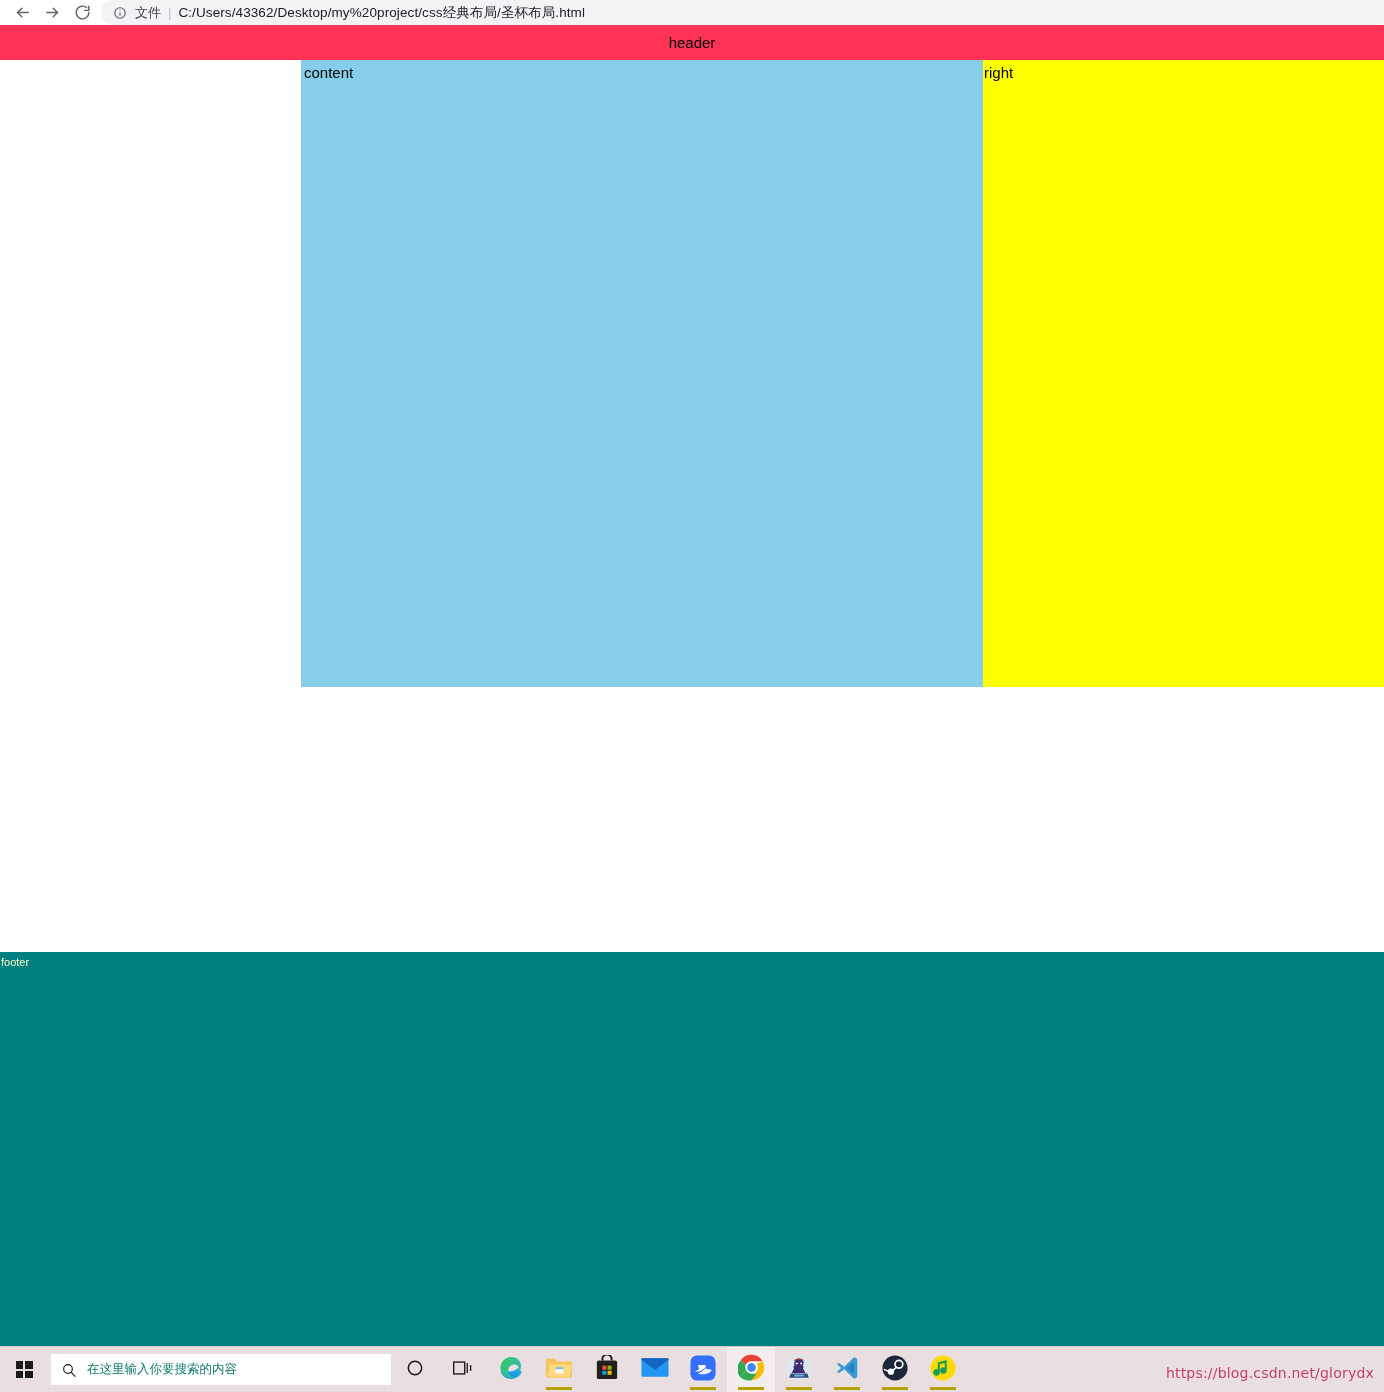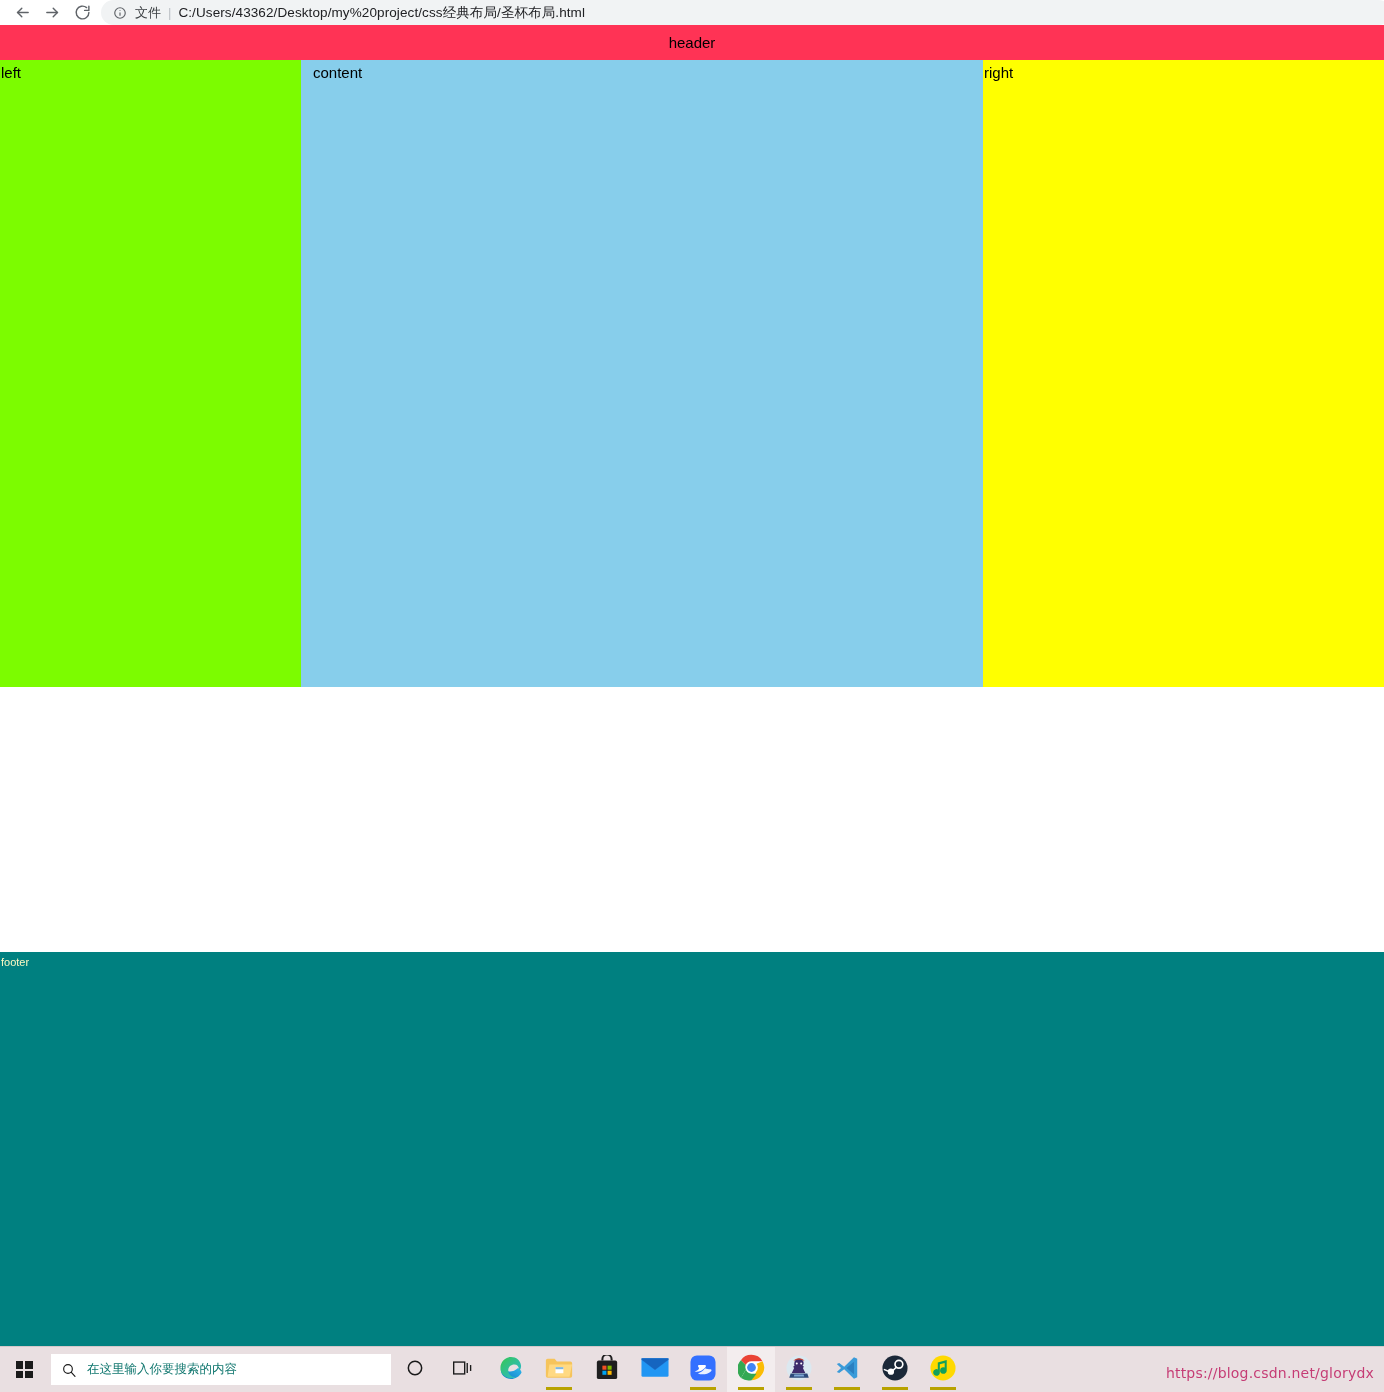--- a/index.html
+++ b/index.html
@@ -106,21 +106,21 @@
   }
   .hg-left {
     left: 0;
     width: 301px;
     background: #7CFC00;
   }
   .hg-content {
     left: 301px;
     width: 682px;
     background: #87CEEB;
-    padding-left: 12px;
+    padding-left: 3px;
   }
   .hg-right {
     left: 983px;
     width: 401px;
     background: #FFFF00;
   }
   .hg-gap {
     position: absolute;
     left: 0; top: 662px;
     width: 1384px;
@@ -254,23 +254,20 @@
   </div>
 </div>
 
 <div class="page">
 
   <div class="hg-header">
     <span>header</span>
   </div>
 
   <div class="hg-columns">
-    <div class="hg-col hg-left">
-      <span>left</span>
-    </div>
     <div class="hg-col hg-content">
       <span>content</span>
     </div>
     <div class="hg-col hg-right">
       <span>right</span>
     </div>
   </div>
 
   <div class="hg-gap"></div>
 

